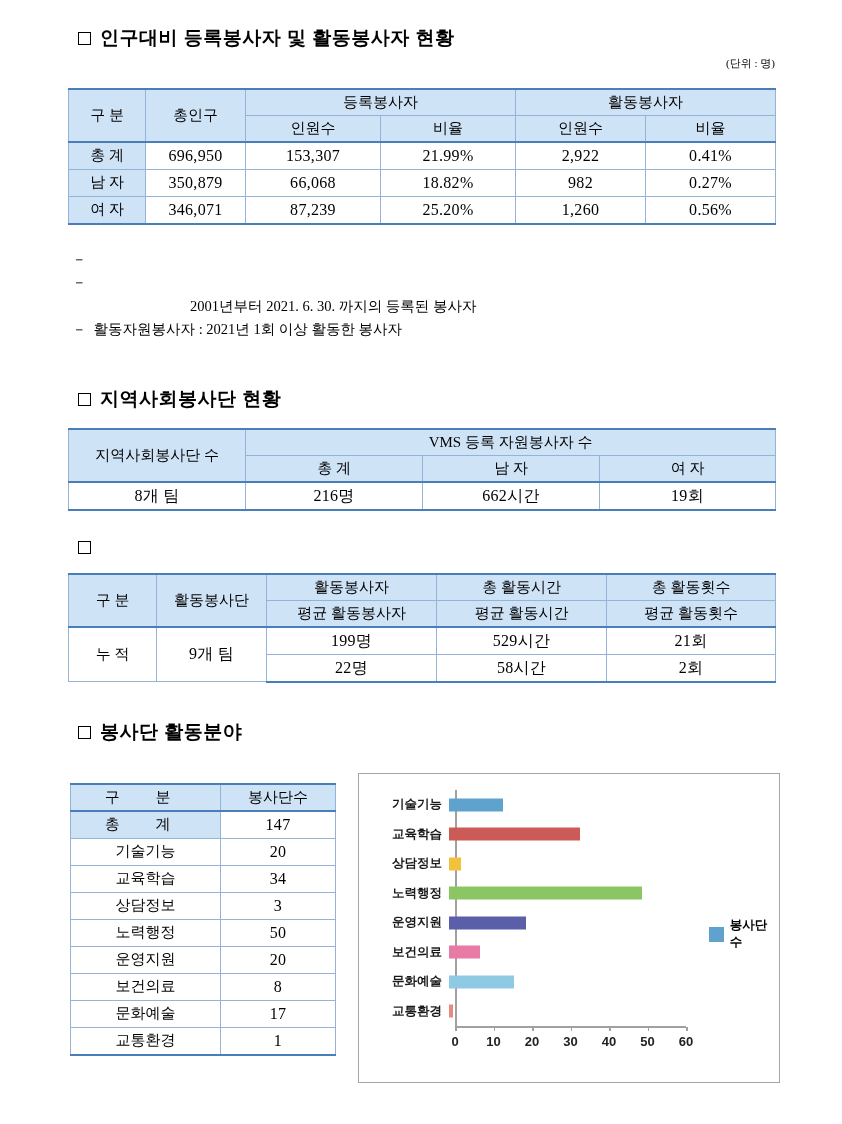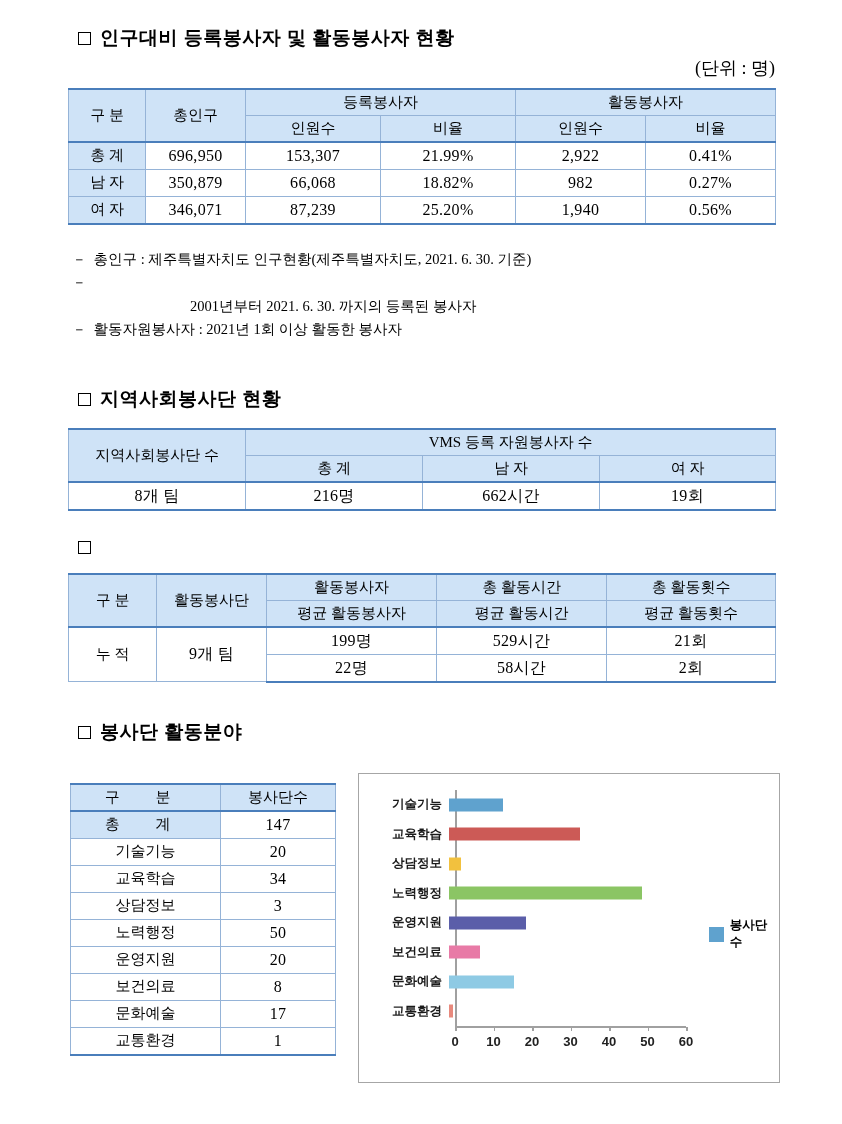--- a/index.html
+++ b/index.html
@@ -28,21 +28,21 @@
     align-items: center;
     gap: 9px;
   }
   .box-glyph {
     display: inline-block;
     width: 13px; height: 13px;
     border: 1.6px solid #000;
     flex: 0 0 auto;
   }
   .unit-note {
-    font-size: 18px;
+    font-size: 11px;
     text-align: right;
     font-family: "Liberation Serif", serif;
   }
 
   
   table.grid {
     border-collapse: collapse;
     table-layout: fixed;
     width: 100%;
     font-size: 15px;
@@ -190,31 +190,30 @@
           <td class="numcell">66,068</td>
           <td class="numcell">18.82%</td>
           <td class="numcell">982</td>
           <td class="numcell">0.27%</td>
         </tr>
         <tr>
           <td class="rowhead tbl-outer-bot">여 자</td>
           <td class="numcell tbl-outer-bot">346,071</td>
           <td class="numcell tbl-outer-bot">87,239</td>
           <td class="numcell tbl-outer-bot">25.20%</td>
-          <td class="numcell tbl-outer-bot">1,940</td>
+          <td class="numcell tbl-outer-bot">1,260</td>
           <td class="numcell tbl-outer-bot">0.56%</td>
         </tr>
       </tbody>
     </table>
   </div>
 
   <div class="notes" style="position:absolute; left:72px; top:248px; width:710px;">
     <div class="line">
       <span class="dash">－</span>
-      <span>총인구 : 제주특별자치도 인구현황(제주특별자치도, 2021. 6. 30. 기준)</span>
     </div>
     <div class="line">
       <span class="dash">－</span>
     </div>
     <div class="line cont">
       <span>2001년부터 2021. 6. 30. 까지의 등록된 봉사자</span>
     </div>
     <div class="line">
       <span class="dash">－</span>
       <span>활동자원봉사자 : 2021년 1회 이상 활동한 봉사자</span>

